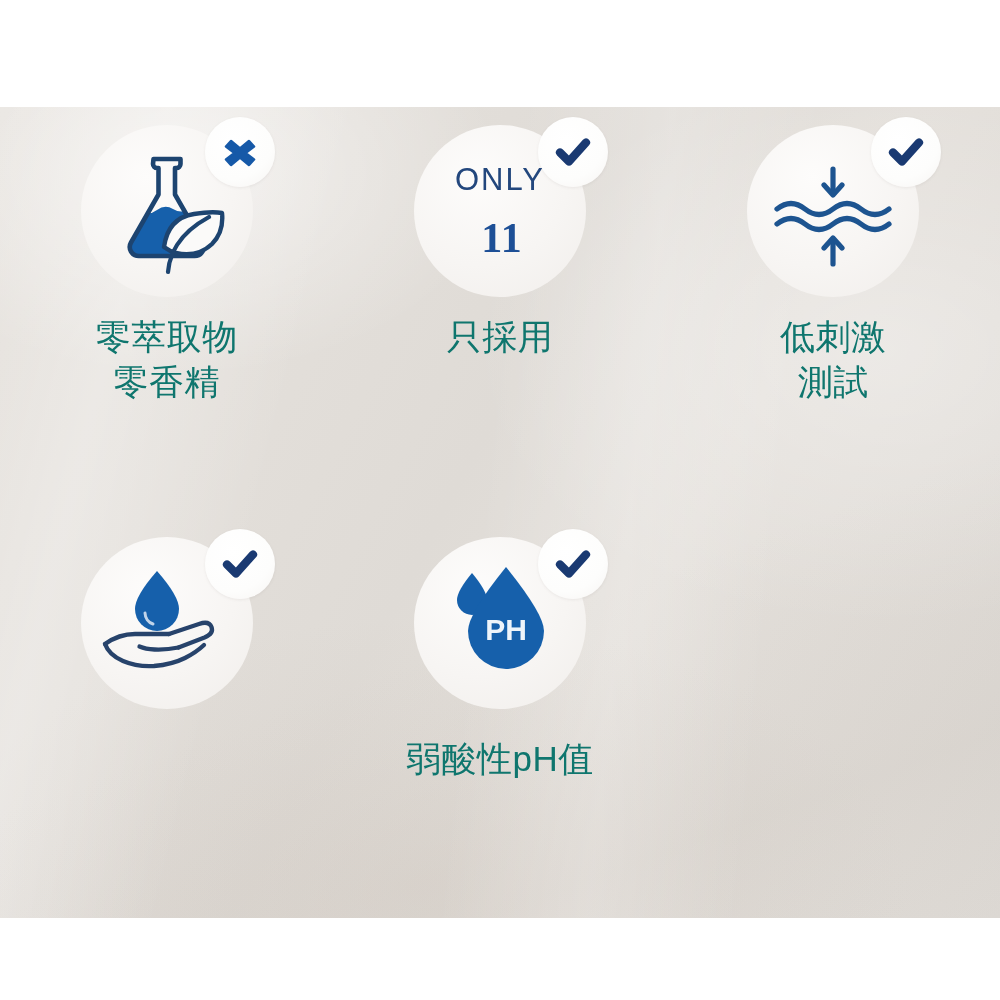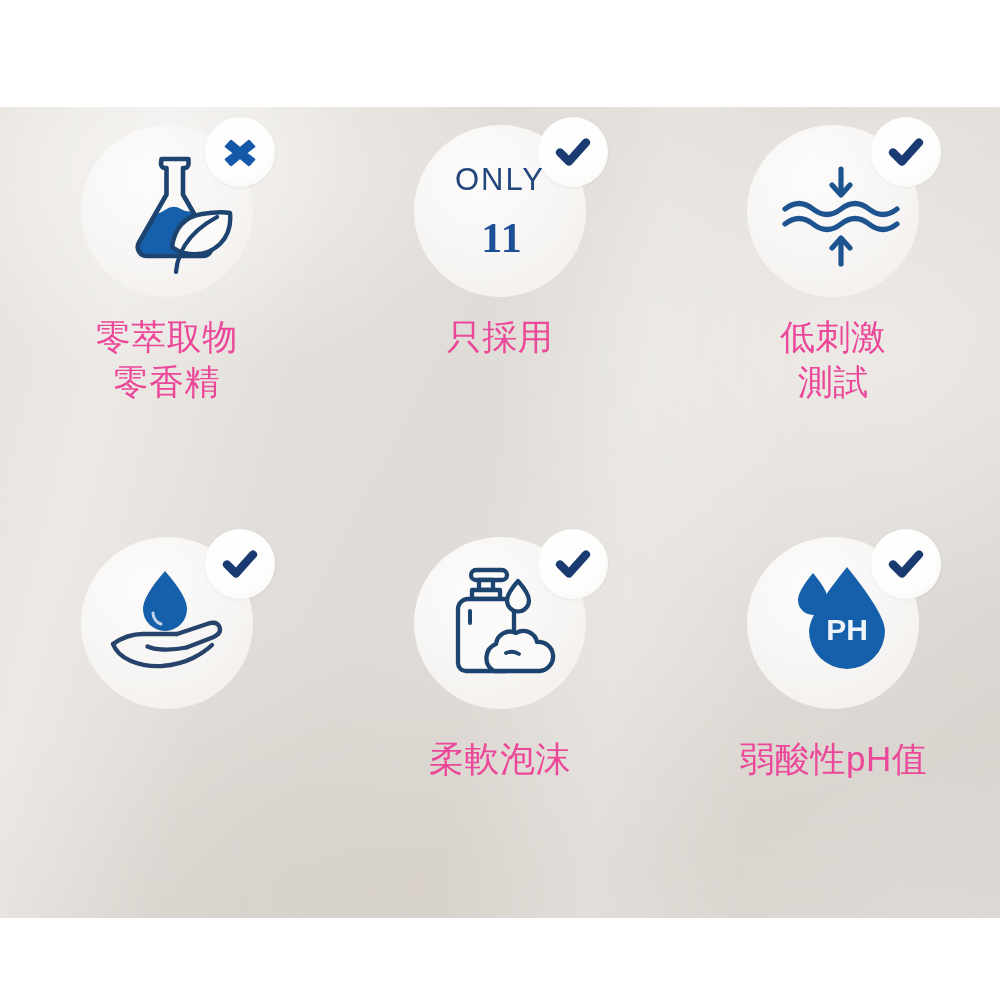--- a/index.html
+++ b/index.html
@@ -76,21 +76,21 @@
   .disc {
     position: absolute;
     left: 0; top: 0;
     width: 172px;
     height: 172px;
     border-radius: 50%;
     background: radial-gradient(circle at 38% 30%, #fdfcfb 0%, #f7f5f3 55%, #f1eeeb 100%);
   }
   .disc-art {
     position: absolute;
-    left: 8px; top: 0;
+    left: 0; top: 0;
     width: 172px;
     height: 172px;
   }
   .disc-art svg { display: block; width: 172px; height: 172px; }
 
   
   .only-box {
     position: absolute;
     left: 0; top: 0;
     width: 172px; height: 172px;
@@ -131,21 +131,21 @@
     align-items: center;
     justify-content: center;
     box-shadow: 0 1px 3px rgba(120,112,104,0.10);
   }
   .badge svg { display: block; }
 
   
   .caption {
     margin-top: 18px;
     text-align: center;
-    color: #ec4899;
+    color: #0f766e;
     font-size: 35px;
     line-height: 1.28;
     letter-spacing: 0.5px;
     white-space: nowrap;
   }
   .caption .line { display: block; }
   .cell.r2 .caption { margin-top: 28px; }
 </style>
 </head>
 <body>
@@ -257,54 +257,20 @@
           </svg>
         </div>
         <div class="badge">
           <svg width="40" height="40" viewBox="0 0 40 40">
             <path d="M7 20.5 L16 29.5 L33 10.5" fill="none" stroke="#1a3a72" stroke-width="8.2" stroke-linecap="round" stroke-linejoin="round"></path>
           </svg>
         </div>
       </div>
     </div>
 
-    <div class="cell r2">
-      <div class="disc-wrap">
-        <div class="disc"></div>
-        <div class="disc-art">
-          <svg viewBox="0 0 172 172" xmlns="http://www.w3.org/2000/svg">
-            <g fill="#fbfaf9" stroke="#1d4470" stroke-width="4.3" stroke-linejoin="round" stroke-linecap="round">
-
-              <path d="M54 33 h26 a5 5 0 0 1 0 10 H54 a5 5 0 0 1 0 -10 z"></path>
-
-              <path d="M57 43 h14 v10 h-14 z"></path>
-
-              <path d="M50 53 h28 v9 h-28 z"></path>
-
-              <path d="M46 62 h36 a10 10 0 0 1 10 10 v54 a8 8 0 0 1 -8 8 H44 a8 8 0 0 1 -8 -8 V72 a10 10 0 0 1 10 -10 z"></path>
-            </g>
-
-            <path d="M48 74 v12" fill="none" stroke="#1d4470" stroke-width="4" stroke-linecap="round"></path>
-
-            <path d="M96 44 q11 12.5 11 19.5 a11 11 0 0 1 -22 0 q0 -7 11 -19.5 z" fill="#fbfaf9" stroke="#1d4470" stroke-width="4.2" stroke-linejoin="round"></path>
-
-            <path d="M72 134 a15 15 0 0 1 2 -27 a14 14 0 0 1 20 -11 a14 14 0 0 1 21 9 a14 14 0 0 1 3 29 z" fill="#fbfaf9" stroke="#1d4470" stroke-width="4.3" stroke-linejoin="round"></path>
-            <path d="M84 116 q7 -3 13 1" fill="none" stroke="#1d4470" stroke-width="3.8" stroke-linecap="round"></path>
-          </svg>
-        </div>
-        <div class="badge">
-          <svg width="40" height="40" viewBox="0 0 40 40">
-            <path d="M7 20.5 L16 29.5 L33 10.5" fill="none" stroke="#1a3a72" stroke-width="8.2" stroke-linecap="round" stroke-linejoin="round"></path>
-          </svg>
-        </div>
-      </div>
-      <div class="caption">
-        <span class="line">柔軟泡沫</span>
-      </div>
-    </div>
 
     <div class="cell r2">
       <div class="disc-wrap">
         <div class="disc"></div>
         <div class="disc-art">
           <svg viewBox="0 0 172 172" xmlns="http://www.w3.org/2000/svg">
 
             <path d="M58 36 q15 18 15 27 a15 15 0 0 1 -30 0 q0 -9 15 -27 z" fill="#1660ab"></path>
 
             <path d="M92 30 q38 47 38 64 a38 38 0 0 1 -76 0 q0 -17 38 -64 z" fill="#1660ab"></path>

